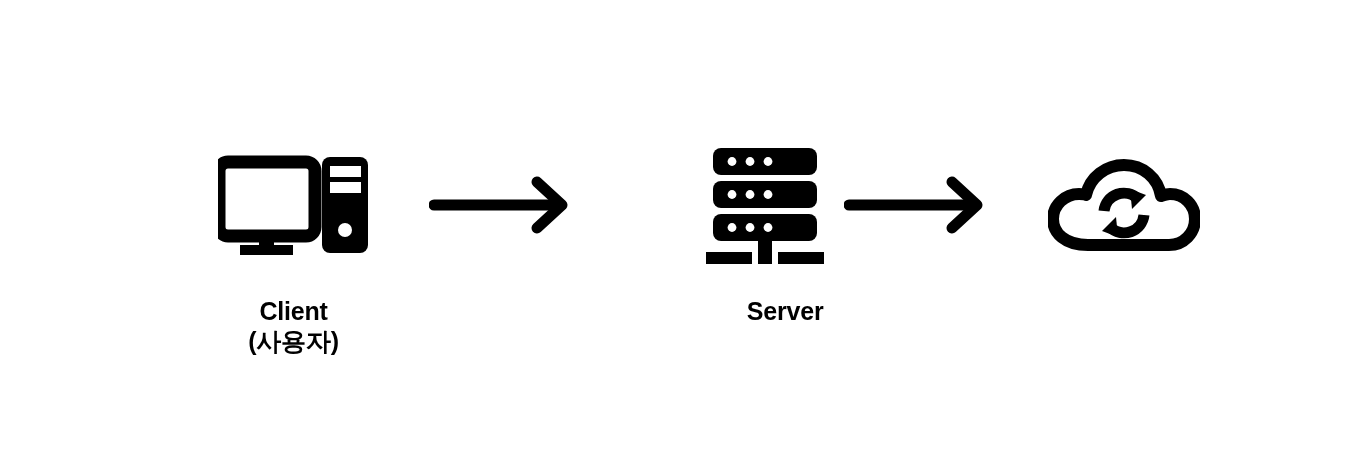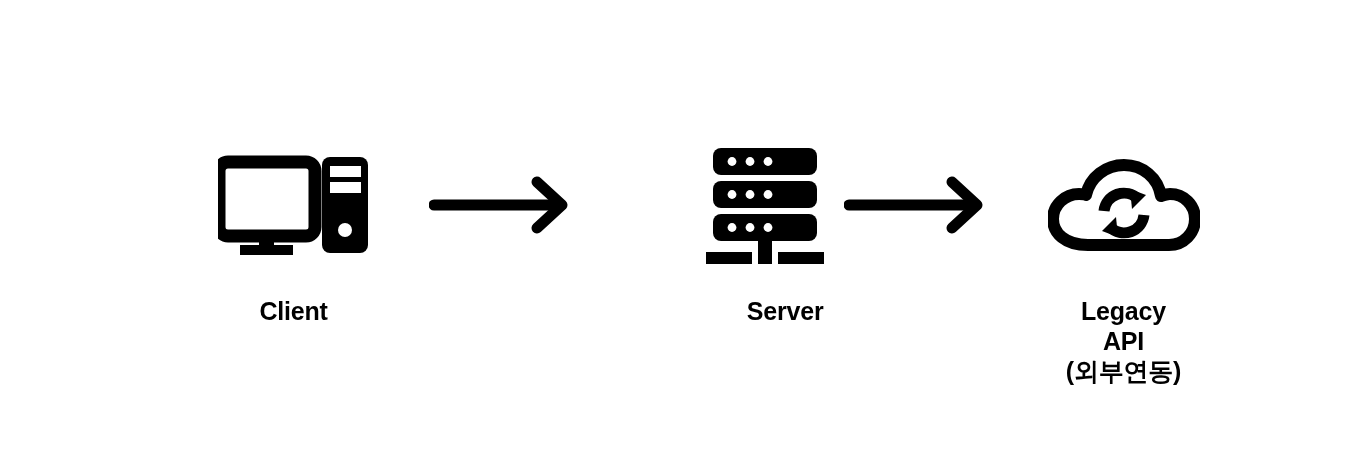--- a/index.html
+++ b/index.html
@@ -101,20 +101,21 @@
           <rect x="104" y="2" width="46" height="96" rx="8" ry="8" fill="#000"></rect>
 
           <rect x="112" y="11" width="31" height="11" fill="#fff"></rect>
           <rect x="112" y="27" width="31" height="11" fill="#fff"></rect>
 
           <circle cx="127" cy="75" r="7" fill="#fff"></circle>
         </svg>
       </div>
       <div class="node-label">
         <span class="line">Client</span>
+        <span class="line">(사용자)</span>
       </div>
     </div>
 
     <div class="connector">
       <span>
         <svg width="145" height="60" viewBox="0 0 145 60" aria-hidden="true">
           <line x1="5" y1="30" x2="128" y2="30" stroke="#000" stroke-width="11" stroke-linecap="round"></line>
           <polyline points="108,7 133,30 108,53" fill="none" stroke="#000" stroke-width="11" stroke-linecap="round" stroke-linejoin="round"></polyline>
         </svg>
       </span>
@@ -178,21 +179,16 @@
           <g transform="translate(76,54)">
 
             <path d="M-20,-2 A20,20 0 0 1 14,-14" fill="none" stroke="#000" stroke-width="11" stroke-linecap="butt"></path>
             <polygon points="6,-24 22,-18 8,-4" fill="#000"></polygon>
 
             <path d="M20,2 A20,20 0 0 1 -14,14" fill="none" stroke="#000" stroke-width="11" stroke-linecap="butt"></path>
             <polygon points="-6,24 -22,18 -8,4" fill="#000"></polygon>
           </g>
         </svg>
       </div>
-      <div class="node-label">
-        <span class="line">Legacy</span>
-        <span class="line">API</span>
-        <span class="line">(외부연동)</span>
-      </div>
     </div>
 
   </div>
 </div>
 
 </body></html>

